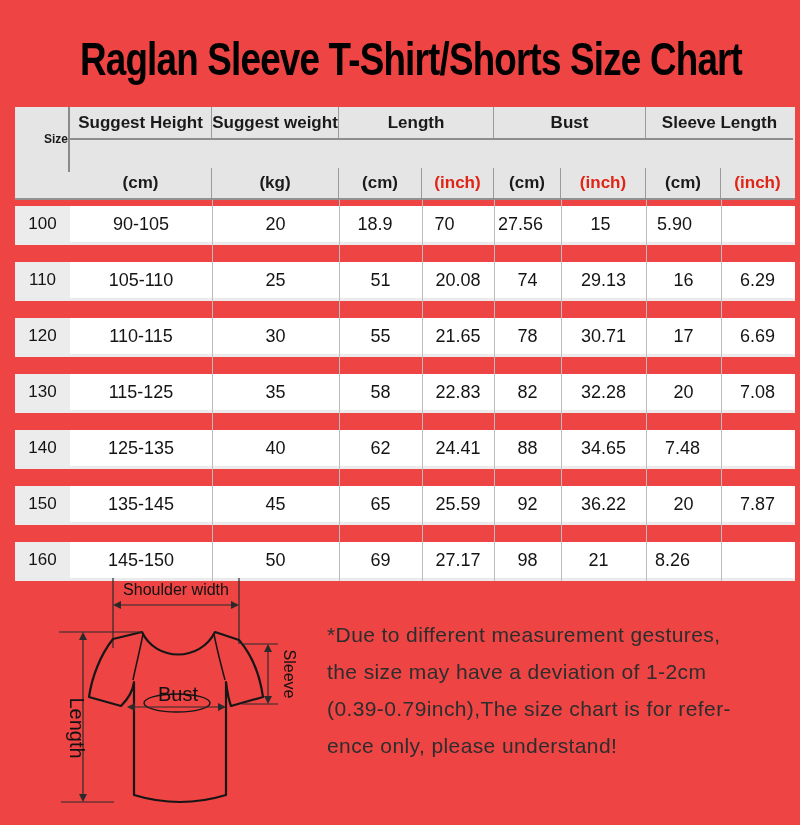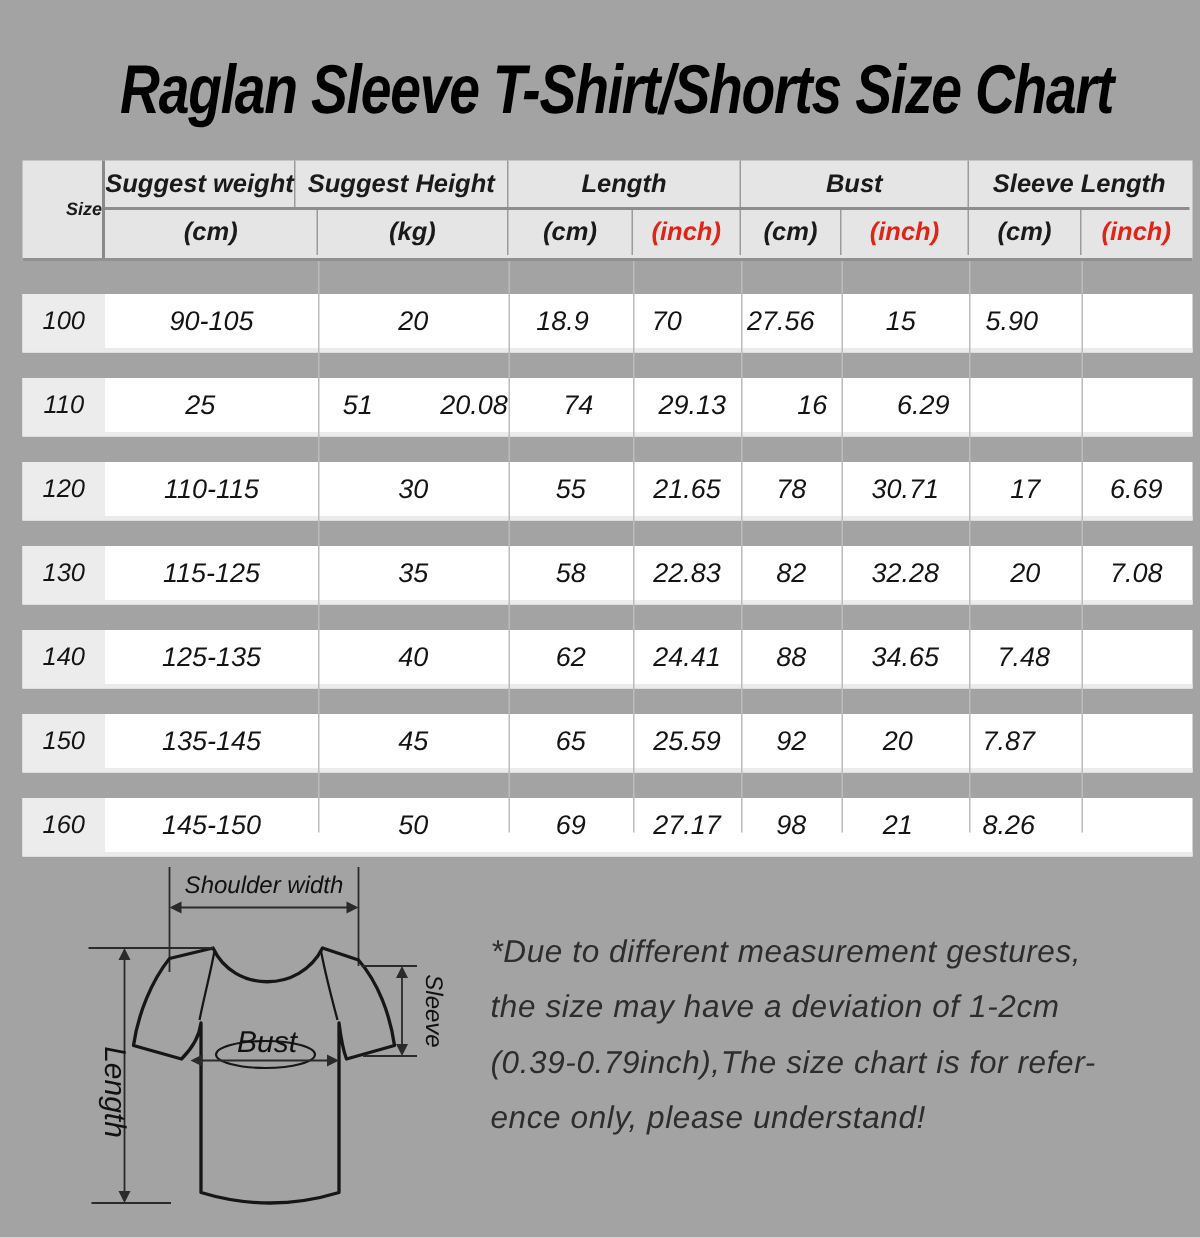--- a/index.html
+++ b/index.html
@@ -1,47 +1,47 @@
 <!DOCTYPE html>
 <html><head>
 <meta charset="utf-8">
 <style>
   * { margin:0; padding:0; box-sizing:border-box; }
   html,body { width:800px; height:825px; background:#ffffff; overflow:hidden;
               font-family:"Liberation Sans","DejaVu Sans",sans-serif; }
-  .stage { position:relative; width:800px; height:825px; background:#a3a3a3;font-style:italic; }
+  .stage { position:relative; width:800px; height:825px; background:#ef4444; }
 
   
   .title { position:absolute; top:32px; left:0; width:800px; text-align:center;
            font-size:46px; font-weight:700; color:#000; white-space:nowrap;
            letter-spacing:-1px; transform:scaleX(0.80); transform-origin:center; }
 
   
   .size-table { position:absolute; left:15px; top:107px; width:780px; }
 
   .thead { display:flex; background:#e5e5e5; border-bottom:2px solid #919191; }
   .th-size { width:55px; height:65px; line-height:65px; text-align:right;
              font-weight:700; font-size:12px; color:#1a1a1a;
              border-right:2px solid #8a8a8a; flex:none; }
   .th-main { width:723px; flex:none; }
   .th-row1 { display:flex; height:33px; border-bottom:2px solid #8d8d8d; }
-  .th-row2 { display:flex; height:30px; }
+  .th-row2 { display:flex; height:30px;margin-top:28px; }
   .th-cell { flex:none; text-align:center; font-weight:700; color:#1a1a1a;
              font-size:17px; line-height:31px; }
   .th-row2 .th-cell { line-height:29px; font-size:17px; }
   .bR  { border-right:1px solid #9b9b9b; }
   .red { color:#e02416; }
 
   
   .g0{width:142px}.g1{width:127px}.g2{width:155px}.g3{width:152px}.g4{width:147px}
   
   .c0{width:55px}.c1{width:142px}.c2{width:127px}.c3{width:83px}.c4{width:72px}
   .c5{width:67px}.c6{width:85px}.c7{width:75px}.c8{width:73px}
 
-  .tbody { position:relative; padding-top:22px; }
+  .tbody { position:relative; padding-top:6px; }
   .trow { display:flex; height:39px; border-bottom:3px solid #ebebeb;
           margin-bottom:17px; background:#fff; }
   .trow:last-child { margin-bottom:0; }
   .td { flex:none; text-align:center; font-size:18px; color:#141414;
         line-height:36px; height:36px; }
   .td-size { background:#ececec; font-size:17px; }
 
   .col-line { position:absolute; top:0; width:1px; height:381px;
               background:#bcbcbc; z-index:3; }
 
@@ -57,22 +57,22 @@
 
 <div class="stage">
 
   <div class="title">Raglan Sleeve T-Shirt/Shorts Size Chart</div>
 
   <div class="size-table">
     <div class="thead">
       <div class="th-size">Size</div>
       <div class="th-main">
         <div class="th-row1">
+          <div class="th-cell g0 bR">Suggest Height</div>
           <div class="th-cell g1 bR">Suggest weight</div>
-          <div class="th-cell g0 bR">Suggest Height</div>
           <div class="th-cell g2 bR">Length</div>
           <div class="th-cell g3 bR">Bust</div>
           <div class="th-cell g4">Sleeve Length</div>
         </div>
         <div class="th-row2">
           <div class="th-cell c1 bR">(cm)</div>
           <div class="th-cell c2 bR">(kg)</div>
           <div class="th-cell c3 bR">(cm)</div>
           <div class="th-cell c4 bR red">(inch)</div>
           <div class="th-cell c5 bR">(cm)</div>
@@ -89,20 +89,21 @@
         <div class="td c1">90-105</div>
         <div class="td c2">20</div>
         <div class="td c4 red">18.9</div>
         <div class="td c5">70</div>
         <div class="td c6 red">27.56</div>
         <div class="td c7">15</div>
         <div class="td c8 red">5.90</div>
       </div>
       <div class="trow">
         <div class="td c0 td-size">110</div>
+        <div class="td c1">105-110</div>
         <div class="td c2">25</div>
         <div class="td c3">51</div>
         <div class="td c4 red">20.08</div>
         <div class="td c5">74</div>
         <div class="td c6 red">29.13</div>
         <div class="td c7">16</div>
         <div class="td c8 red">6.29</div>
       </div>
       <div class="trow">
         <div class="td c0 td-size">120</div>
@@ -136,20 +137,21 @@
         <div class="td c6 red">34.65</div>
         <div class="td c8 red">7.48</div>
       </div>
       <div class="trow">
         <div class="td c0 td-size">150</div>
         <div class="td c1">135-145</div>
         <div class="td c2">45</div>
         <div class="td c3">65</div>
         <div class="td c4 red">25.59</div>
         <div class="td c5">92</div>
+        <div class="td c6 red">36.22</div>
         <div class="td c7">20</div>
         <div class="td c8 red">7.87</div>
       </div>
       <div class="trow">
         <div class="td c0 td-size">160</div>
         <div class="td c1">145-150</div>
         <div class="td c2">50</div>
         <div class="td c3">69</div>
         <div class="td c4 red">27.17</div>
         <div class="td c5">98</div>

